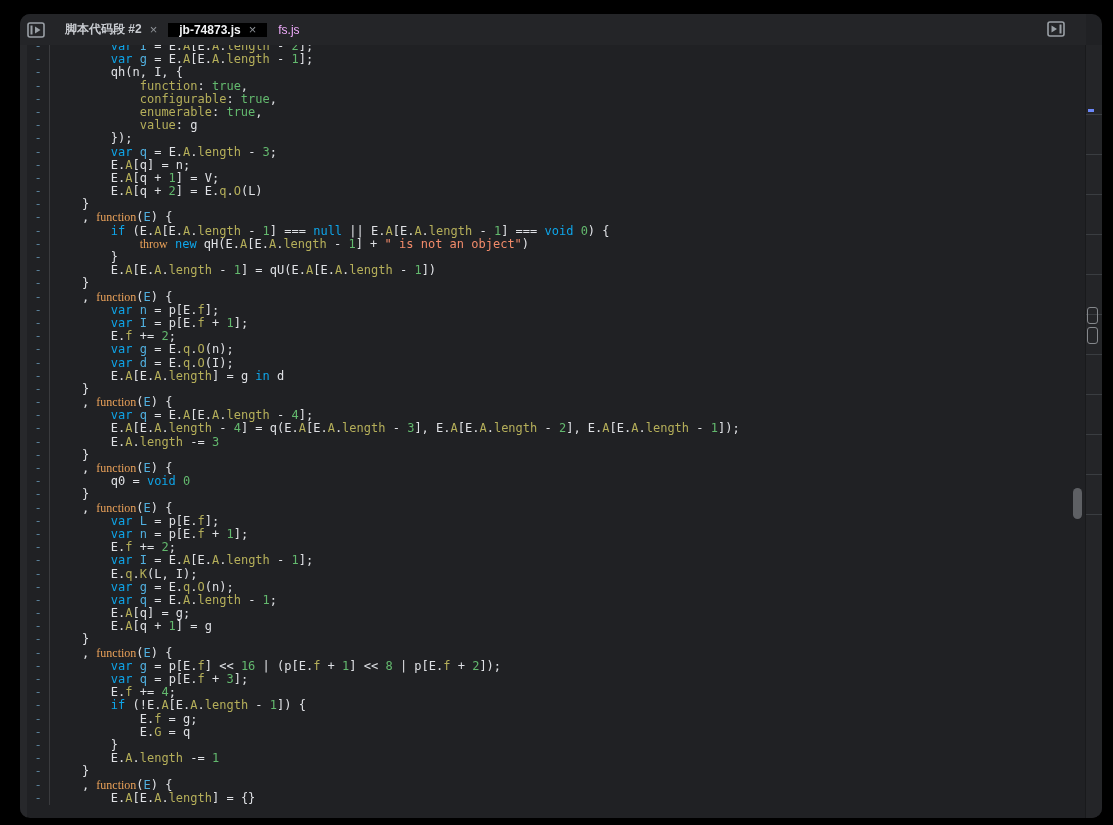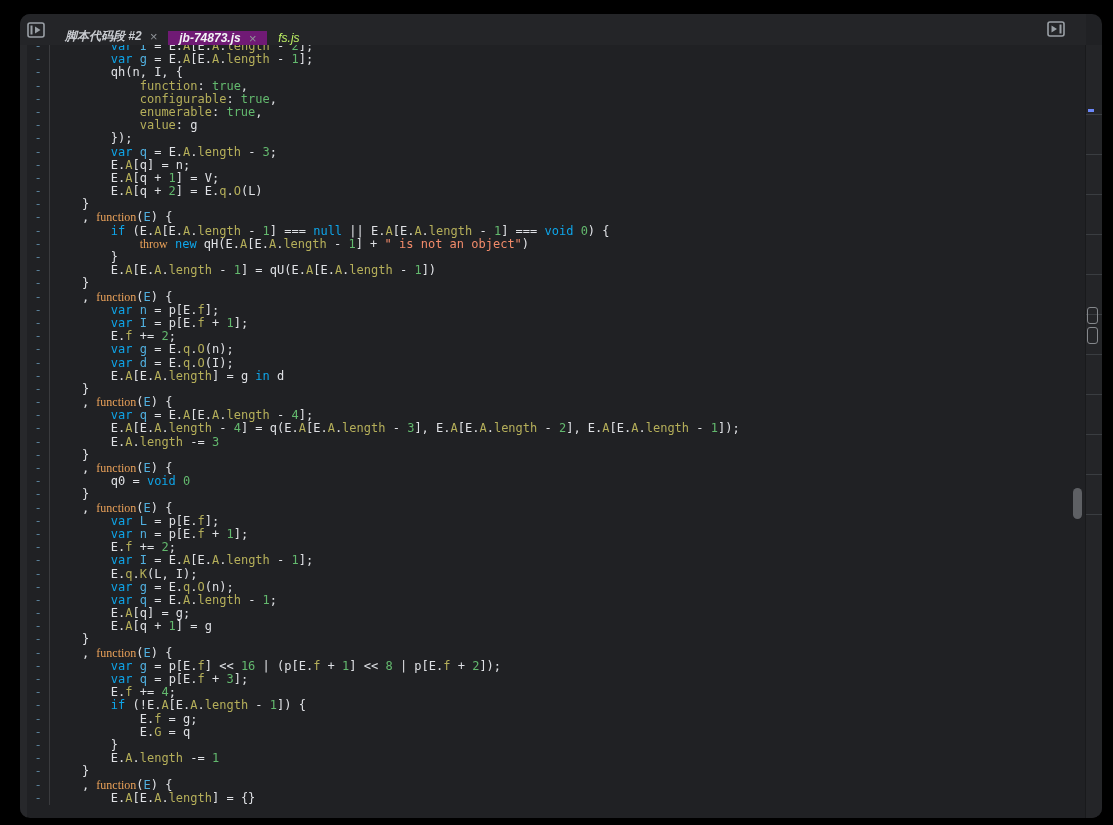--- a/index.html
+++ b/index.html
@@ -7,32 +7,32 @@
     width:1113px;height:825px;background:#000;overflow:hidden;
     font-family:"Liberation Sans",sans-serif;position:relative;
   }
   .window{
     position:absolute;left:20px;top:14px;width:1082px;height:804px;
     background:#202124;border-radius:10px;overflow:hidden;
   }
   
   .tabbar{
     position:absolute;left:0;top:0;right:16px;height:31px;background:#242528;
-    display:flex;align-items:flex-end;z-index:5;font-style:italic;
+    display:flex;align-items:center;z-index:5;
   }
   .panel-toggle{
     align-self:center;margin:0 9px 0 7px;width:18px;height:16px;flex:none;
     display:flex;align-items:center;justify-content:center;cursor:pointer;
   }
   .tab{
     display:flex;align-items:center;gap:8px;padding:0 11px;
     font-size:12px;font-weight:600;color:#c9ccd1;white-space:nowrap;cursor:pointer;
   }
-  .tab.active{background:#701a75;color:#f2f3f5;}
-  .tab.dim{color:#bef264;font-weight:400;}
+  .tab.active{background:#000000;color:#f2f3f5;}
+  .tab.dim{color:#f0abfc;font-weight:400;}
   .tab .close{color:#8f9398;font-size:13px;font-weight:400;line-height:1;}
   .right-toggle{position:absolute;right:12px;top:7px;}
   
   .editor{
     position:absolute;left:0;top:31px;right:16px;bottom:0;overflow:hidden;
   }
   .leftband{position:absolute;left:0;top:31px;bottom:0;width:7px;background:#27282b;z-index:2;}
   .code{
     margin-top:-5px;
     font-family:"DejaVu Sans Mono","Liberation Mono",monospace;

